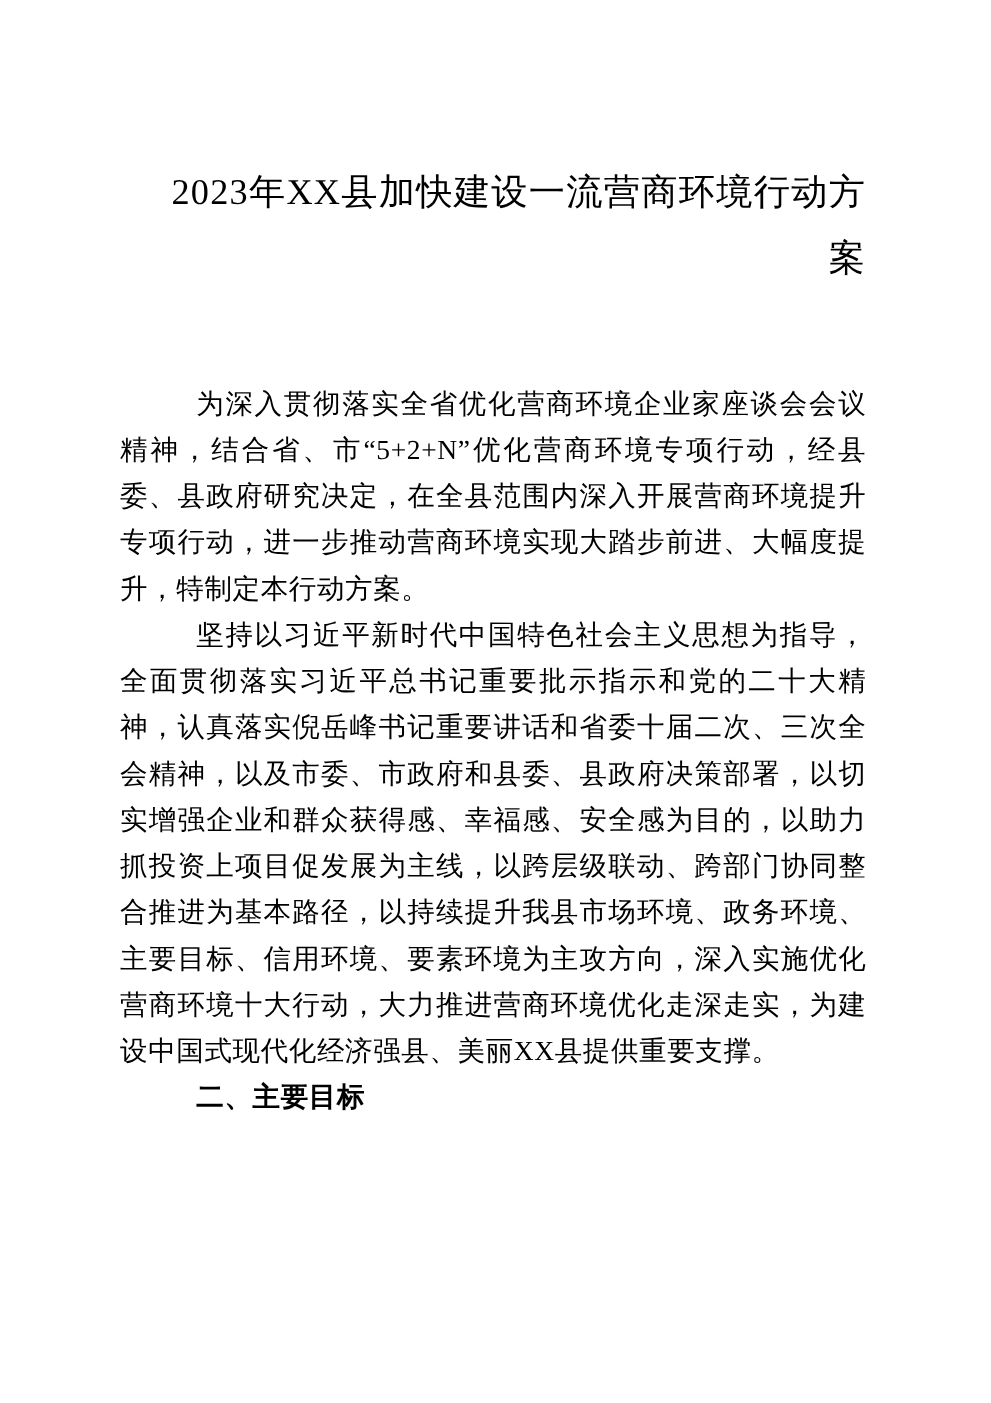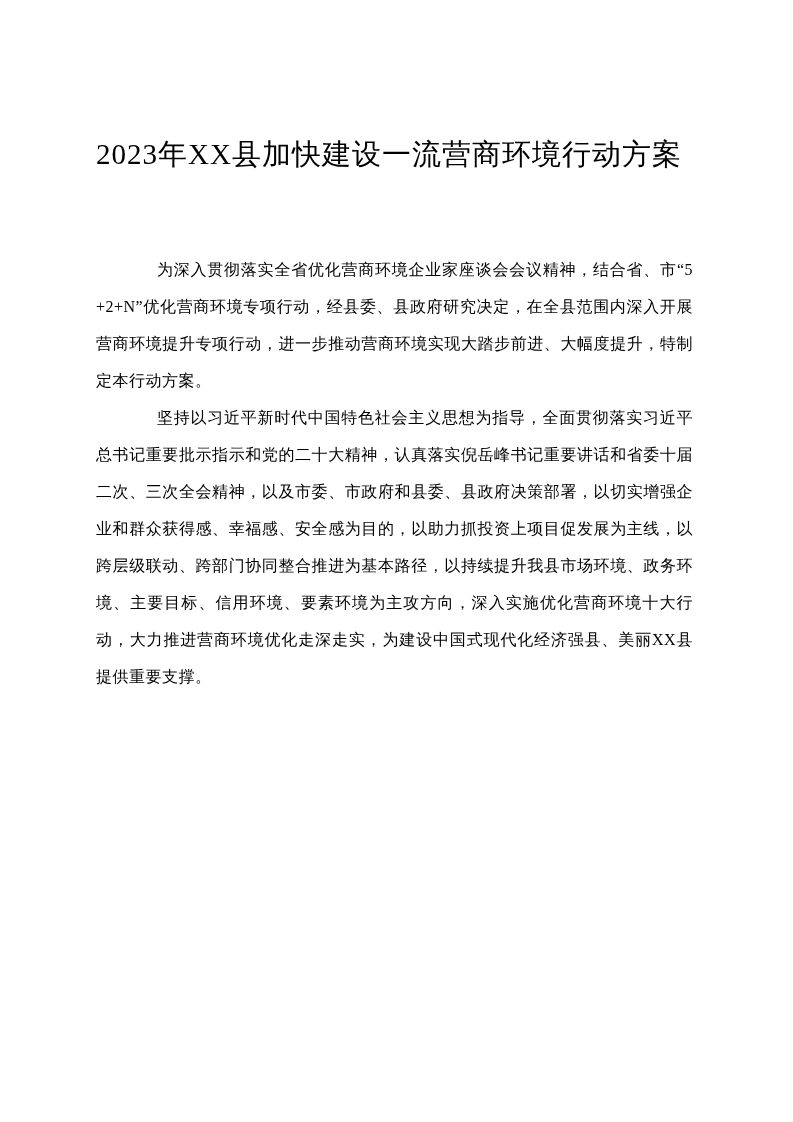--- a/index.html
+++ b/index.html
@@ -17,26 +17,26 @@
     padding: 128px 100px 0 96px;
     overflow: hidden;
     font-family: "Liberation Serif", serif;
   }
   .doc-title {
     font-family: "Liberation Serif", serif;
     font-weight: normal;
     font-size: 29px;
     line-height: 53px;
     letter-spacing: 1px;
-    text-align: left;
-    margin: 0 0 70px 0;
+    text-align: right;
+    margin: 0 0 70px 16px;
   }
   .body-para {
     font-family: "Liberation Serif", serif;
-    font-size: 16px;
+    font-size: 22px;
     line-height: 37px;
     letter-spacing: 0.5px;
     text-align: justify;
     text-justify: inter-character;
     text-indent: 61px;
     margin: 0;
     word-break: break-all;
   }
   .section-heading {
     font-family: "Liberation Sans", sans-serif;
@@ -52,14 +52,15 @@
 <body>
 
 <div class="page">
   <h1 class="doc-title">2023年XX县加快建设一流营商环境行动方案</h1>
 
   <p class="body-para">为深入贯彻落实全省优化营商环境企业家座谈会会议精神，结合省、市“5+2+N”优化营商环境专项行动，经县委、县政府研究决定，在全县范围内深入开展营商环境提升专项行动，进一步推动营商环境实现大踏步前进、大幅度提升，特制定本行动方案。</p>
 
 
   <p class="body-para">坚持以习近平新时代中国特色社会主义思想为指导，全面贯彻落实习近平总书记重要批示指示和党的二十大精神，认真落实倪岳峰书记重要讲话和省委十届二次、三次全会精神，以及市委、市政府和县委、县政府决策部署，以切实增强企业和群众获得感、幸福感、安全感为目的，以助力抓投资上项目促发展为主线，以跨层级联动、跨部门协同整合推进为基本路径，以持续提升我县市场环境、政务环境、主要目标、信用环境、要素环境为主攻方向，深入实施优化营商环境十大行动，大力推进营商环境优化走深走实，为建设中国式现代化经济强县、美丽XX县提供重要支撑。</p>
 
+  <h2 class="section-heading">二、主要目标</h2>
 
 </div>
 
 </body></html>

